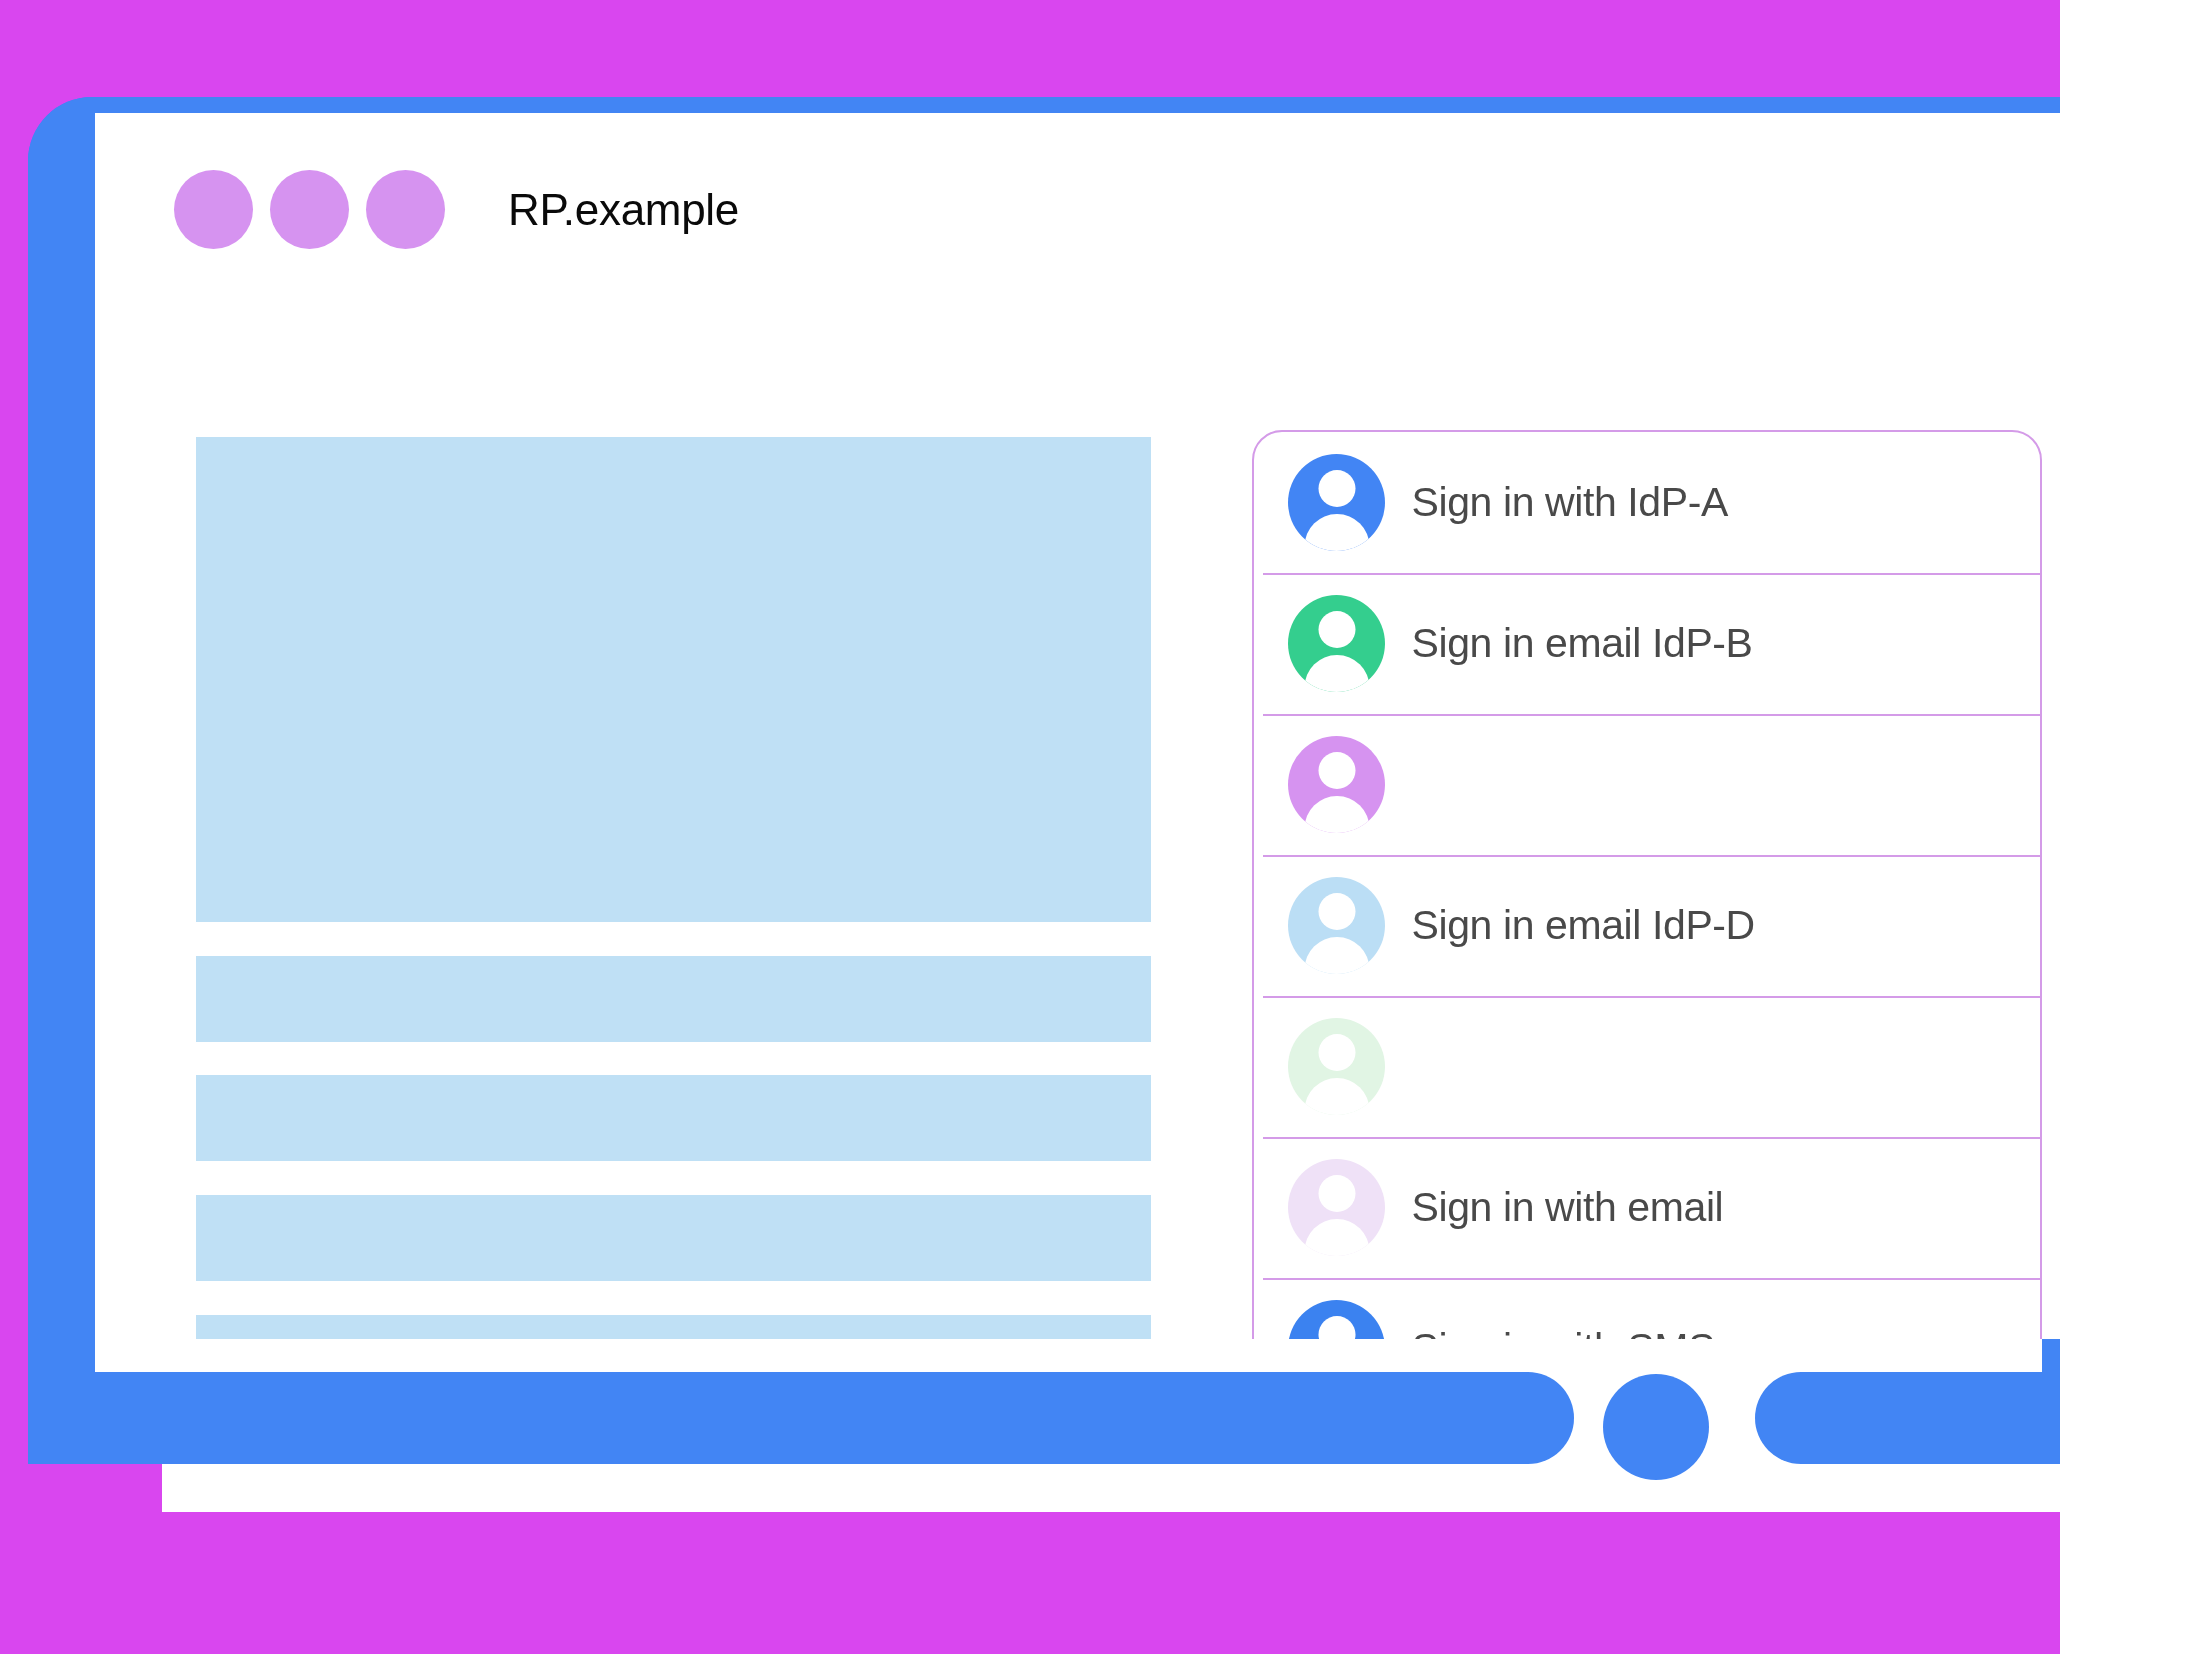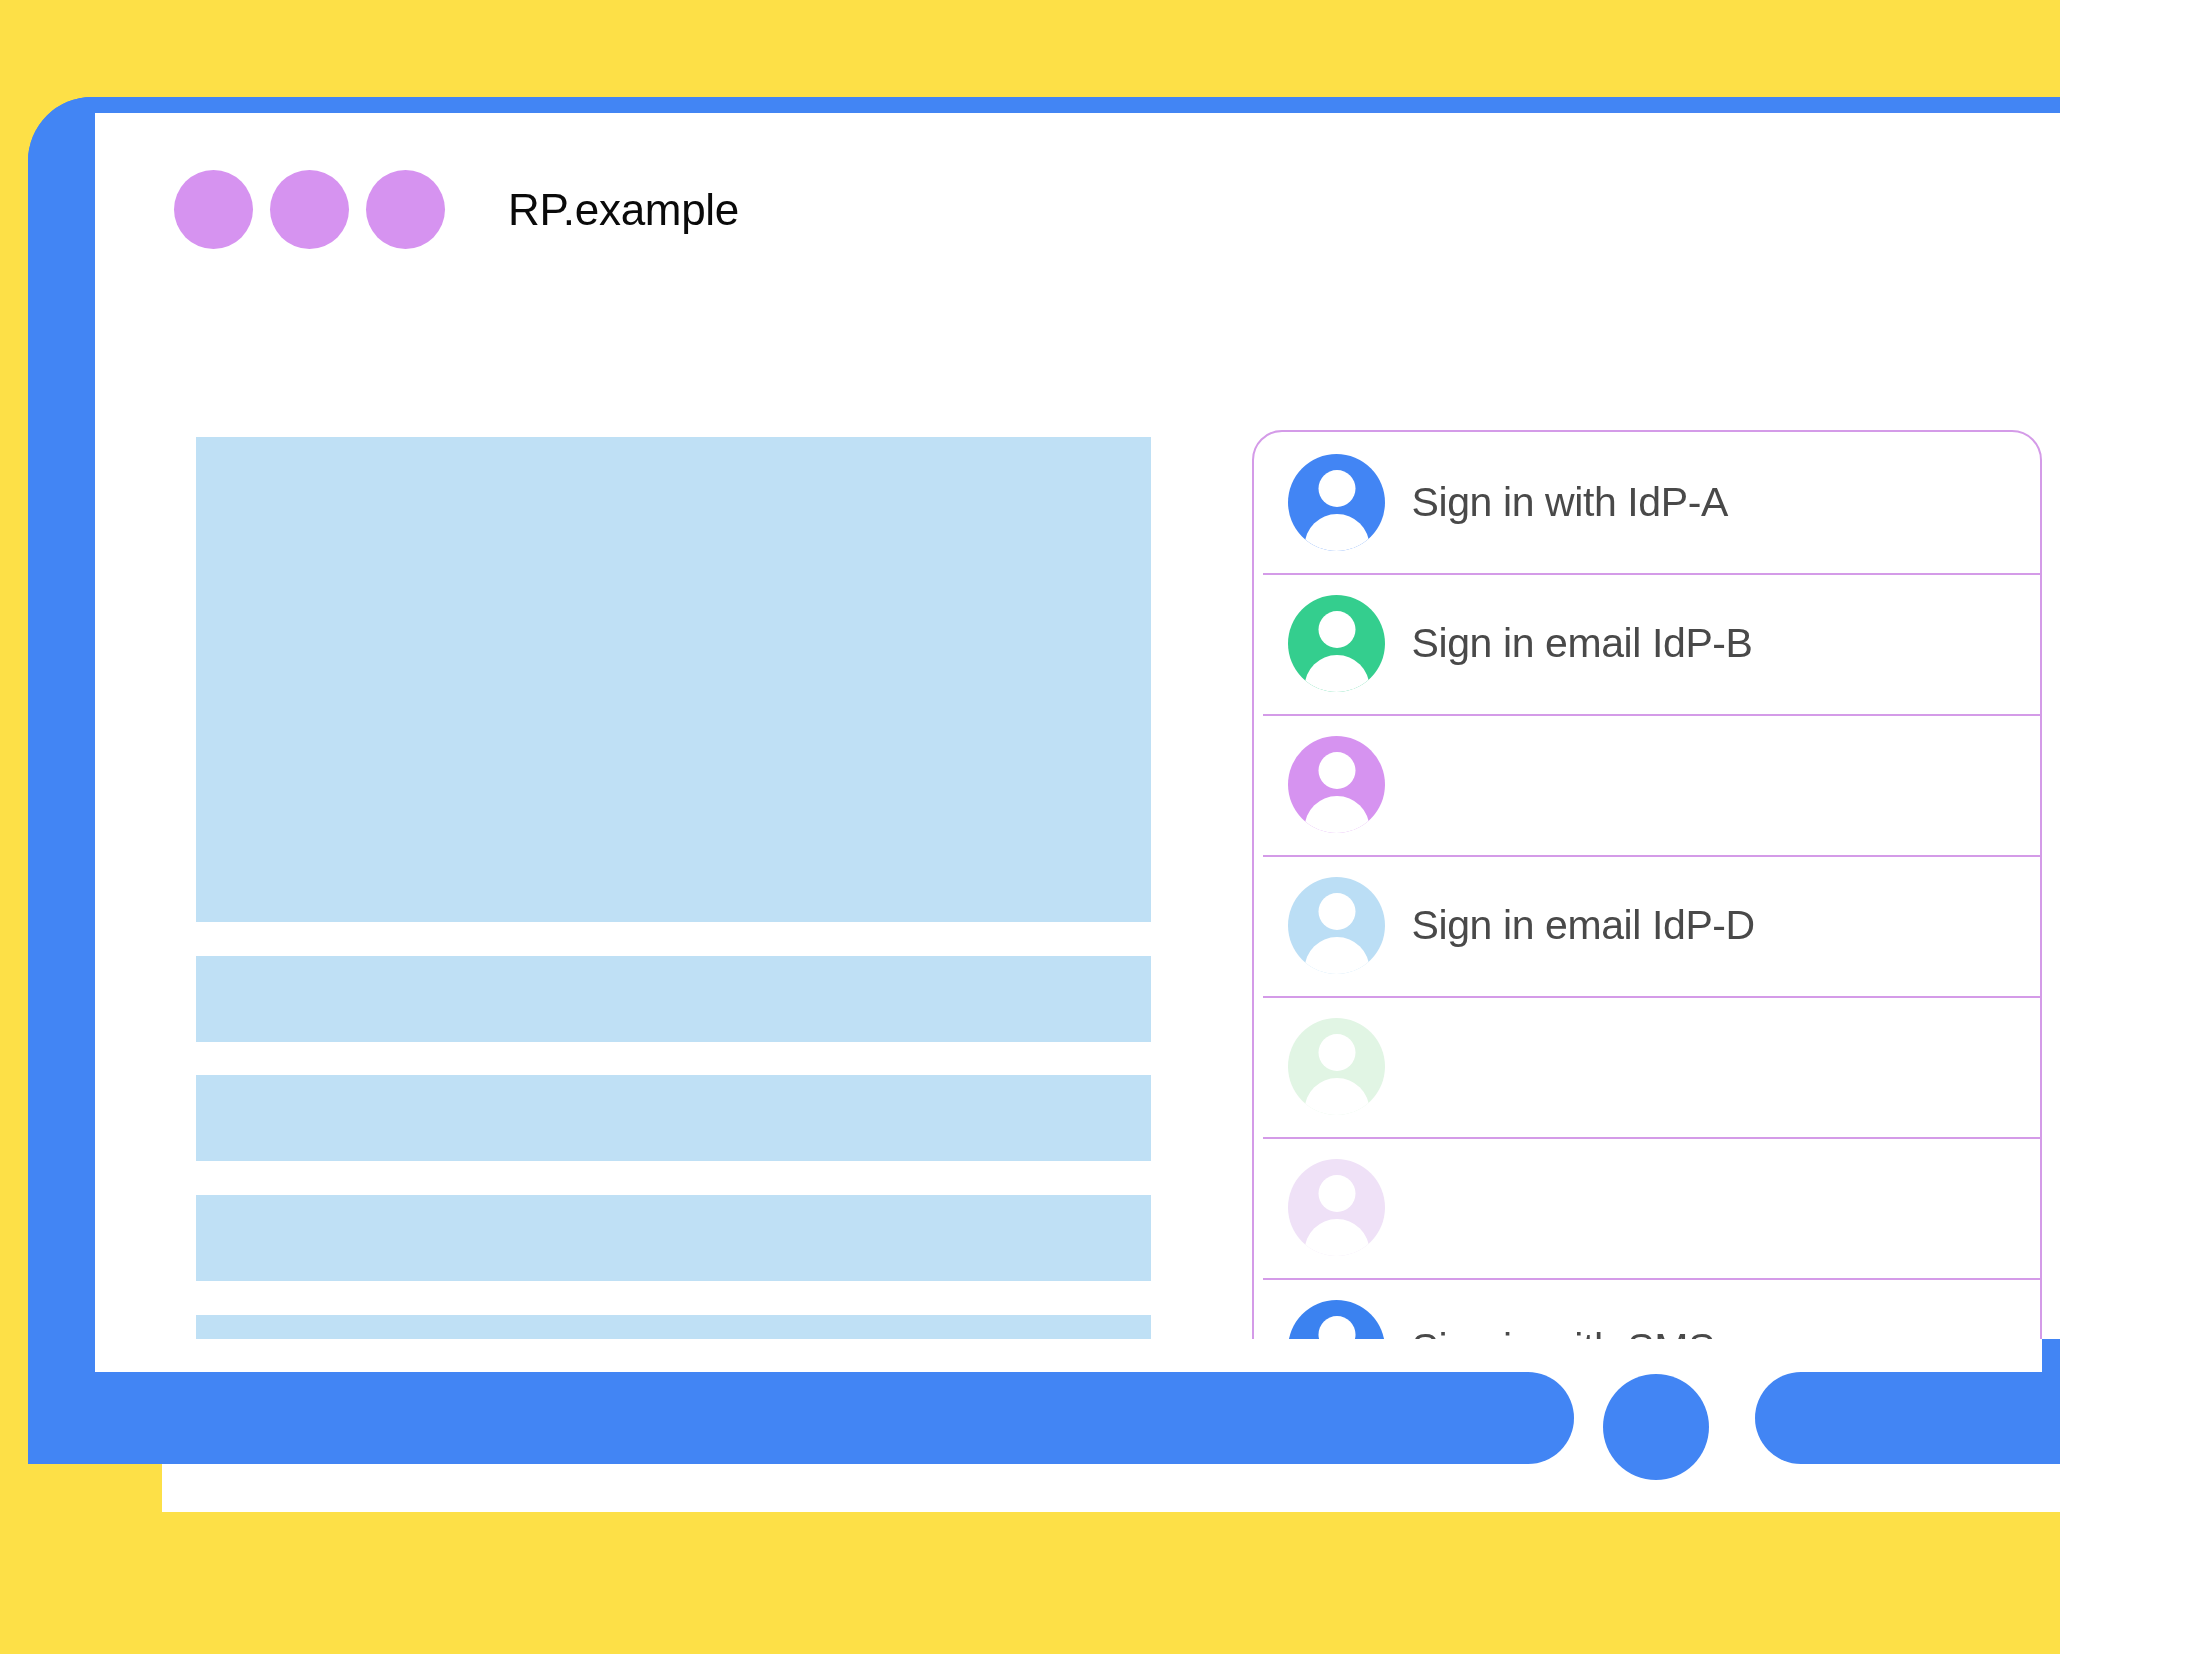--- a/index.html
+++ b/index.html
@@ -5,21 +5,21 @@
 <style>
   html, body {
     margin: 0;
     padding: 0;
     background: #ffffff;
   }
   #stage {
     position: relative;
     width: 2060px;
     height: 1654px;
-    background: #fde047;
+    background: #d946ef;
     overflow: hidden;
     font-family: "Liberation Sans", "DejaVu Sans", sans-serif;
   }
 
   
   .device-frame {
     position: absolute;
     left: 28px;
     top: 97px;
     width: 2148px;
@@ -259,20 +259,21 @@
           <span class="avatar" style="background: rgb(225, 245, 228);">
             <span class="head"></span>
             <span class="body"></span>
           </span>
         </div>
         <div class="signin-row">
           <span class="avatar" style="background: rgb(239, 225, 247);">
             <span class="head"></span>
             <span class="body"></span>
           </span>
+          <span class="signin-label">Sign in with email</span>
         </div>
         <div class="signin-row">
           <span class="avatar" style="background: rgb(59, 130, 240);">
             <span class="head"></span>
           </span>
           <span class="signin-label">Sign in with SMS</span>
         </div>
       </div>
 
   </div>

